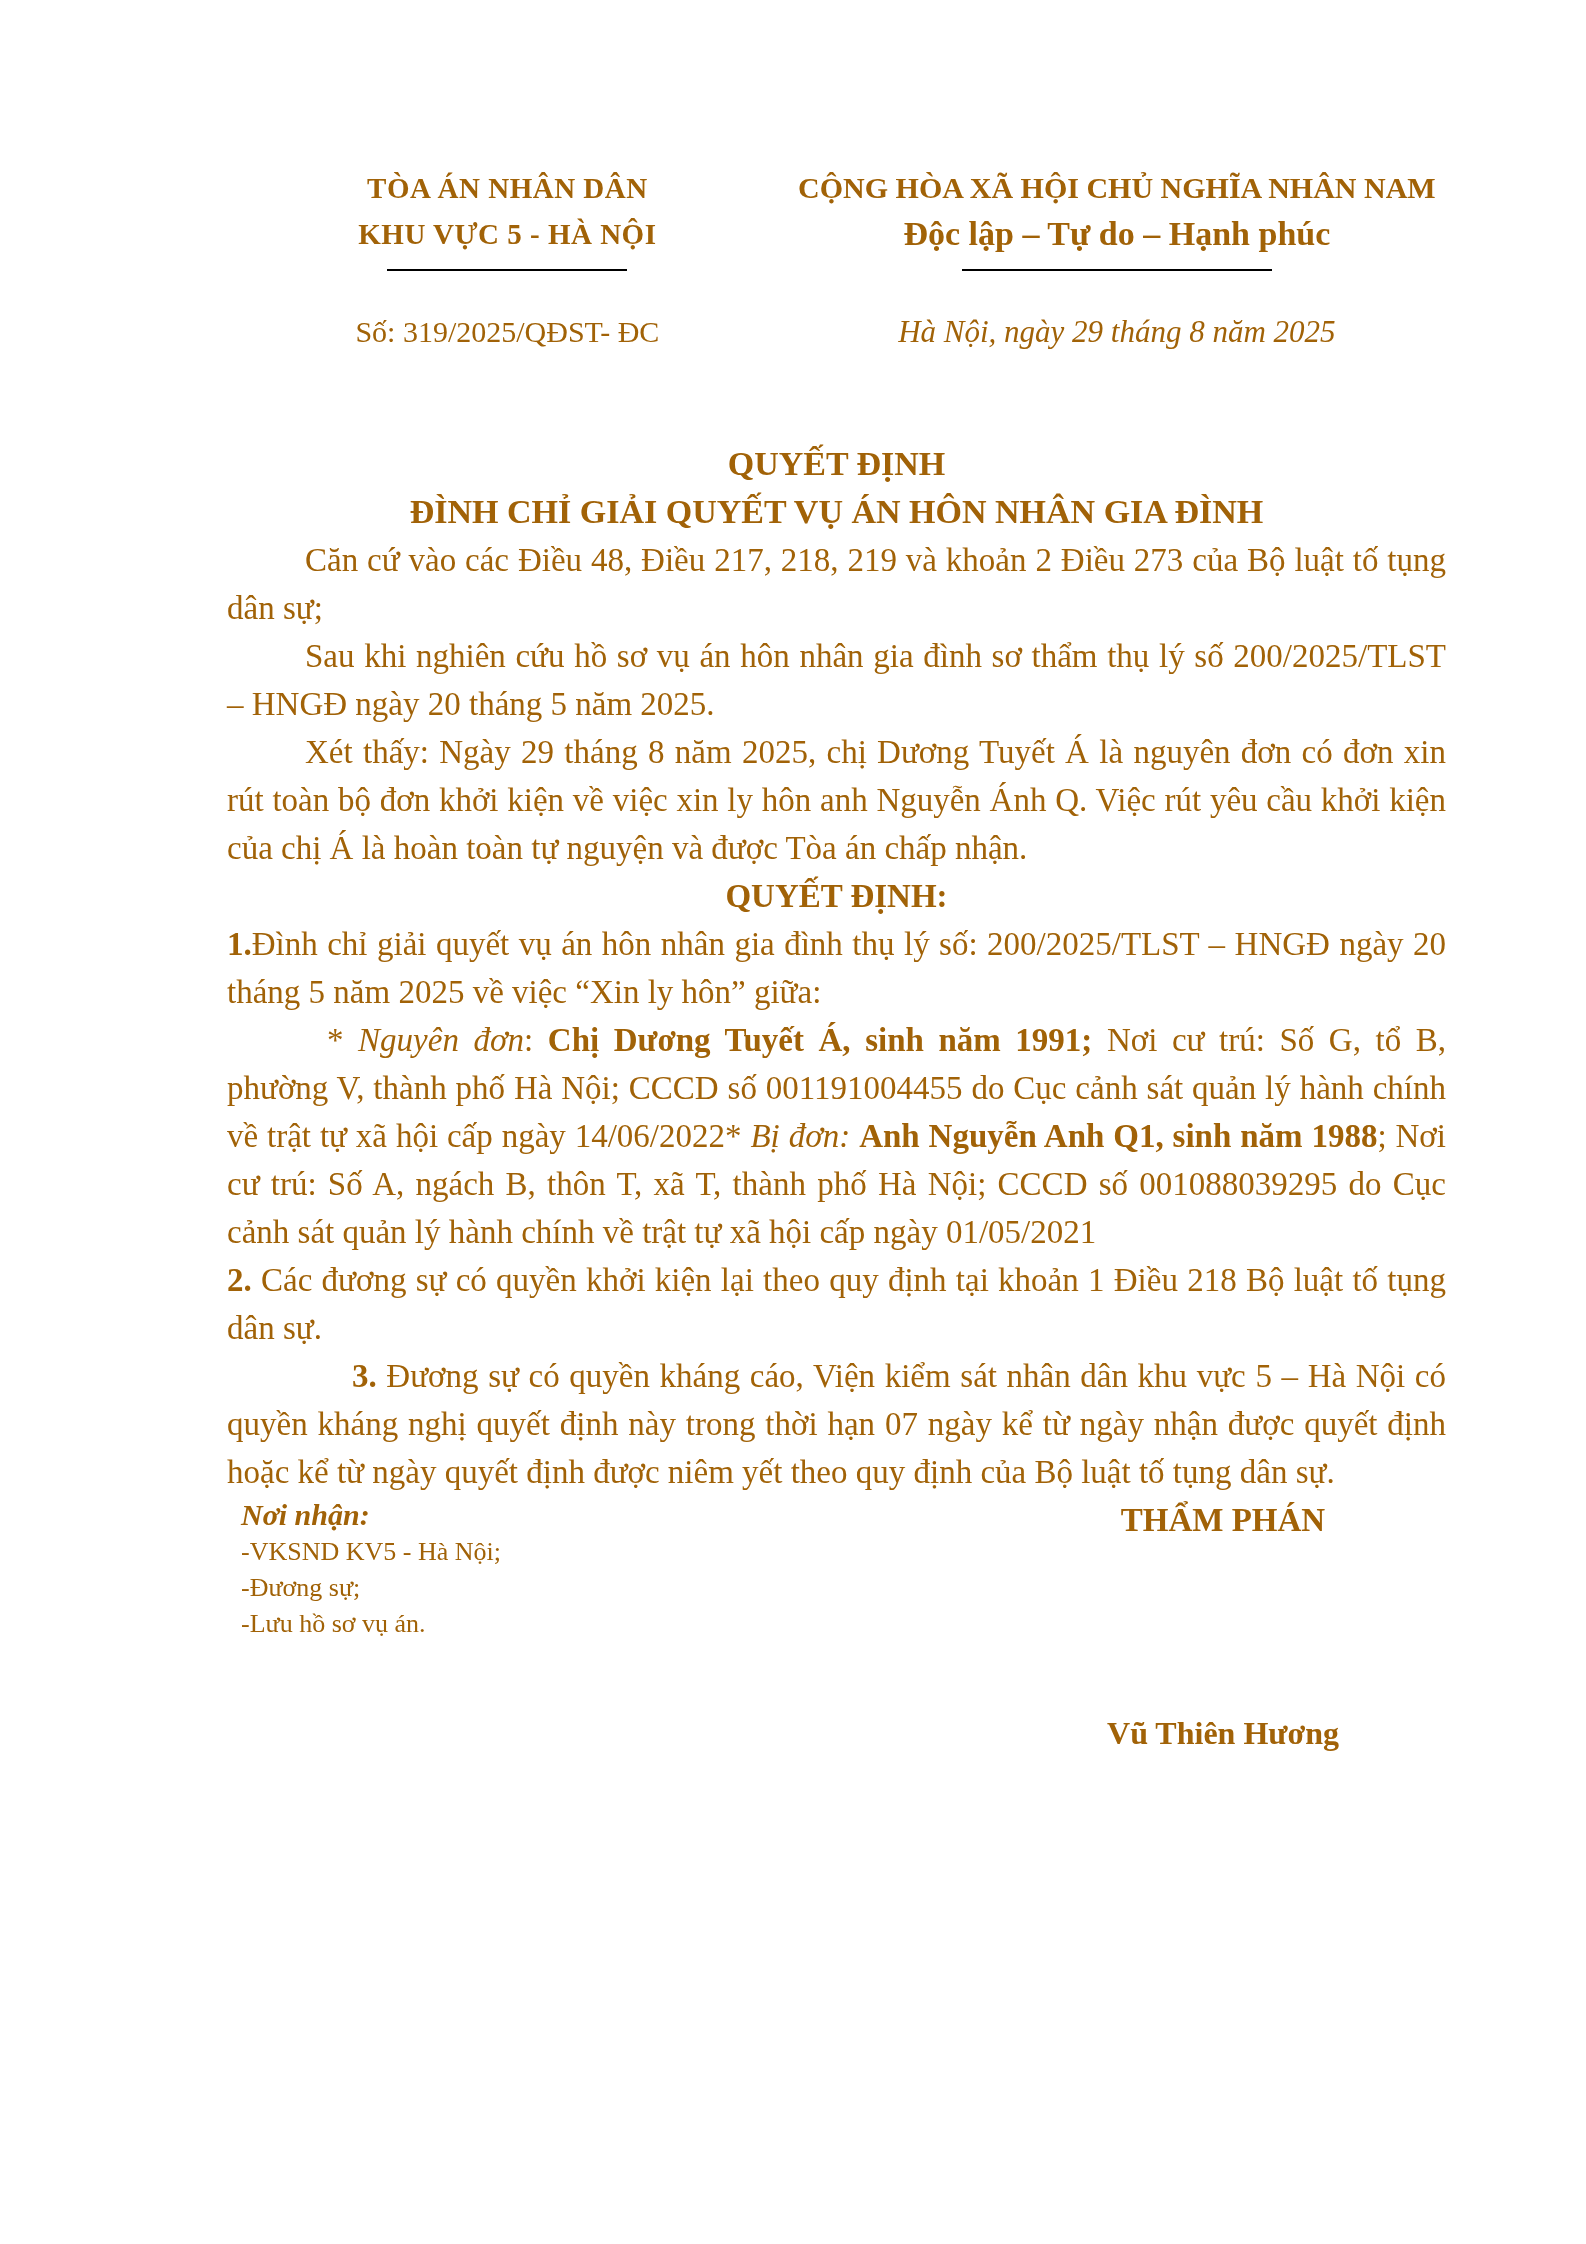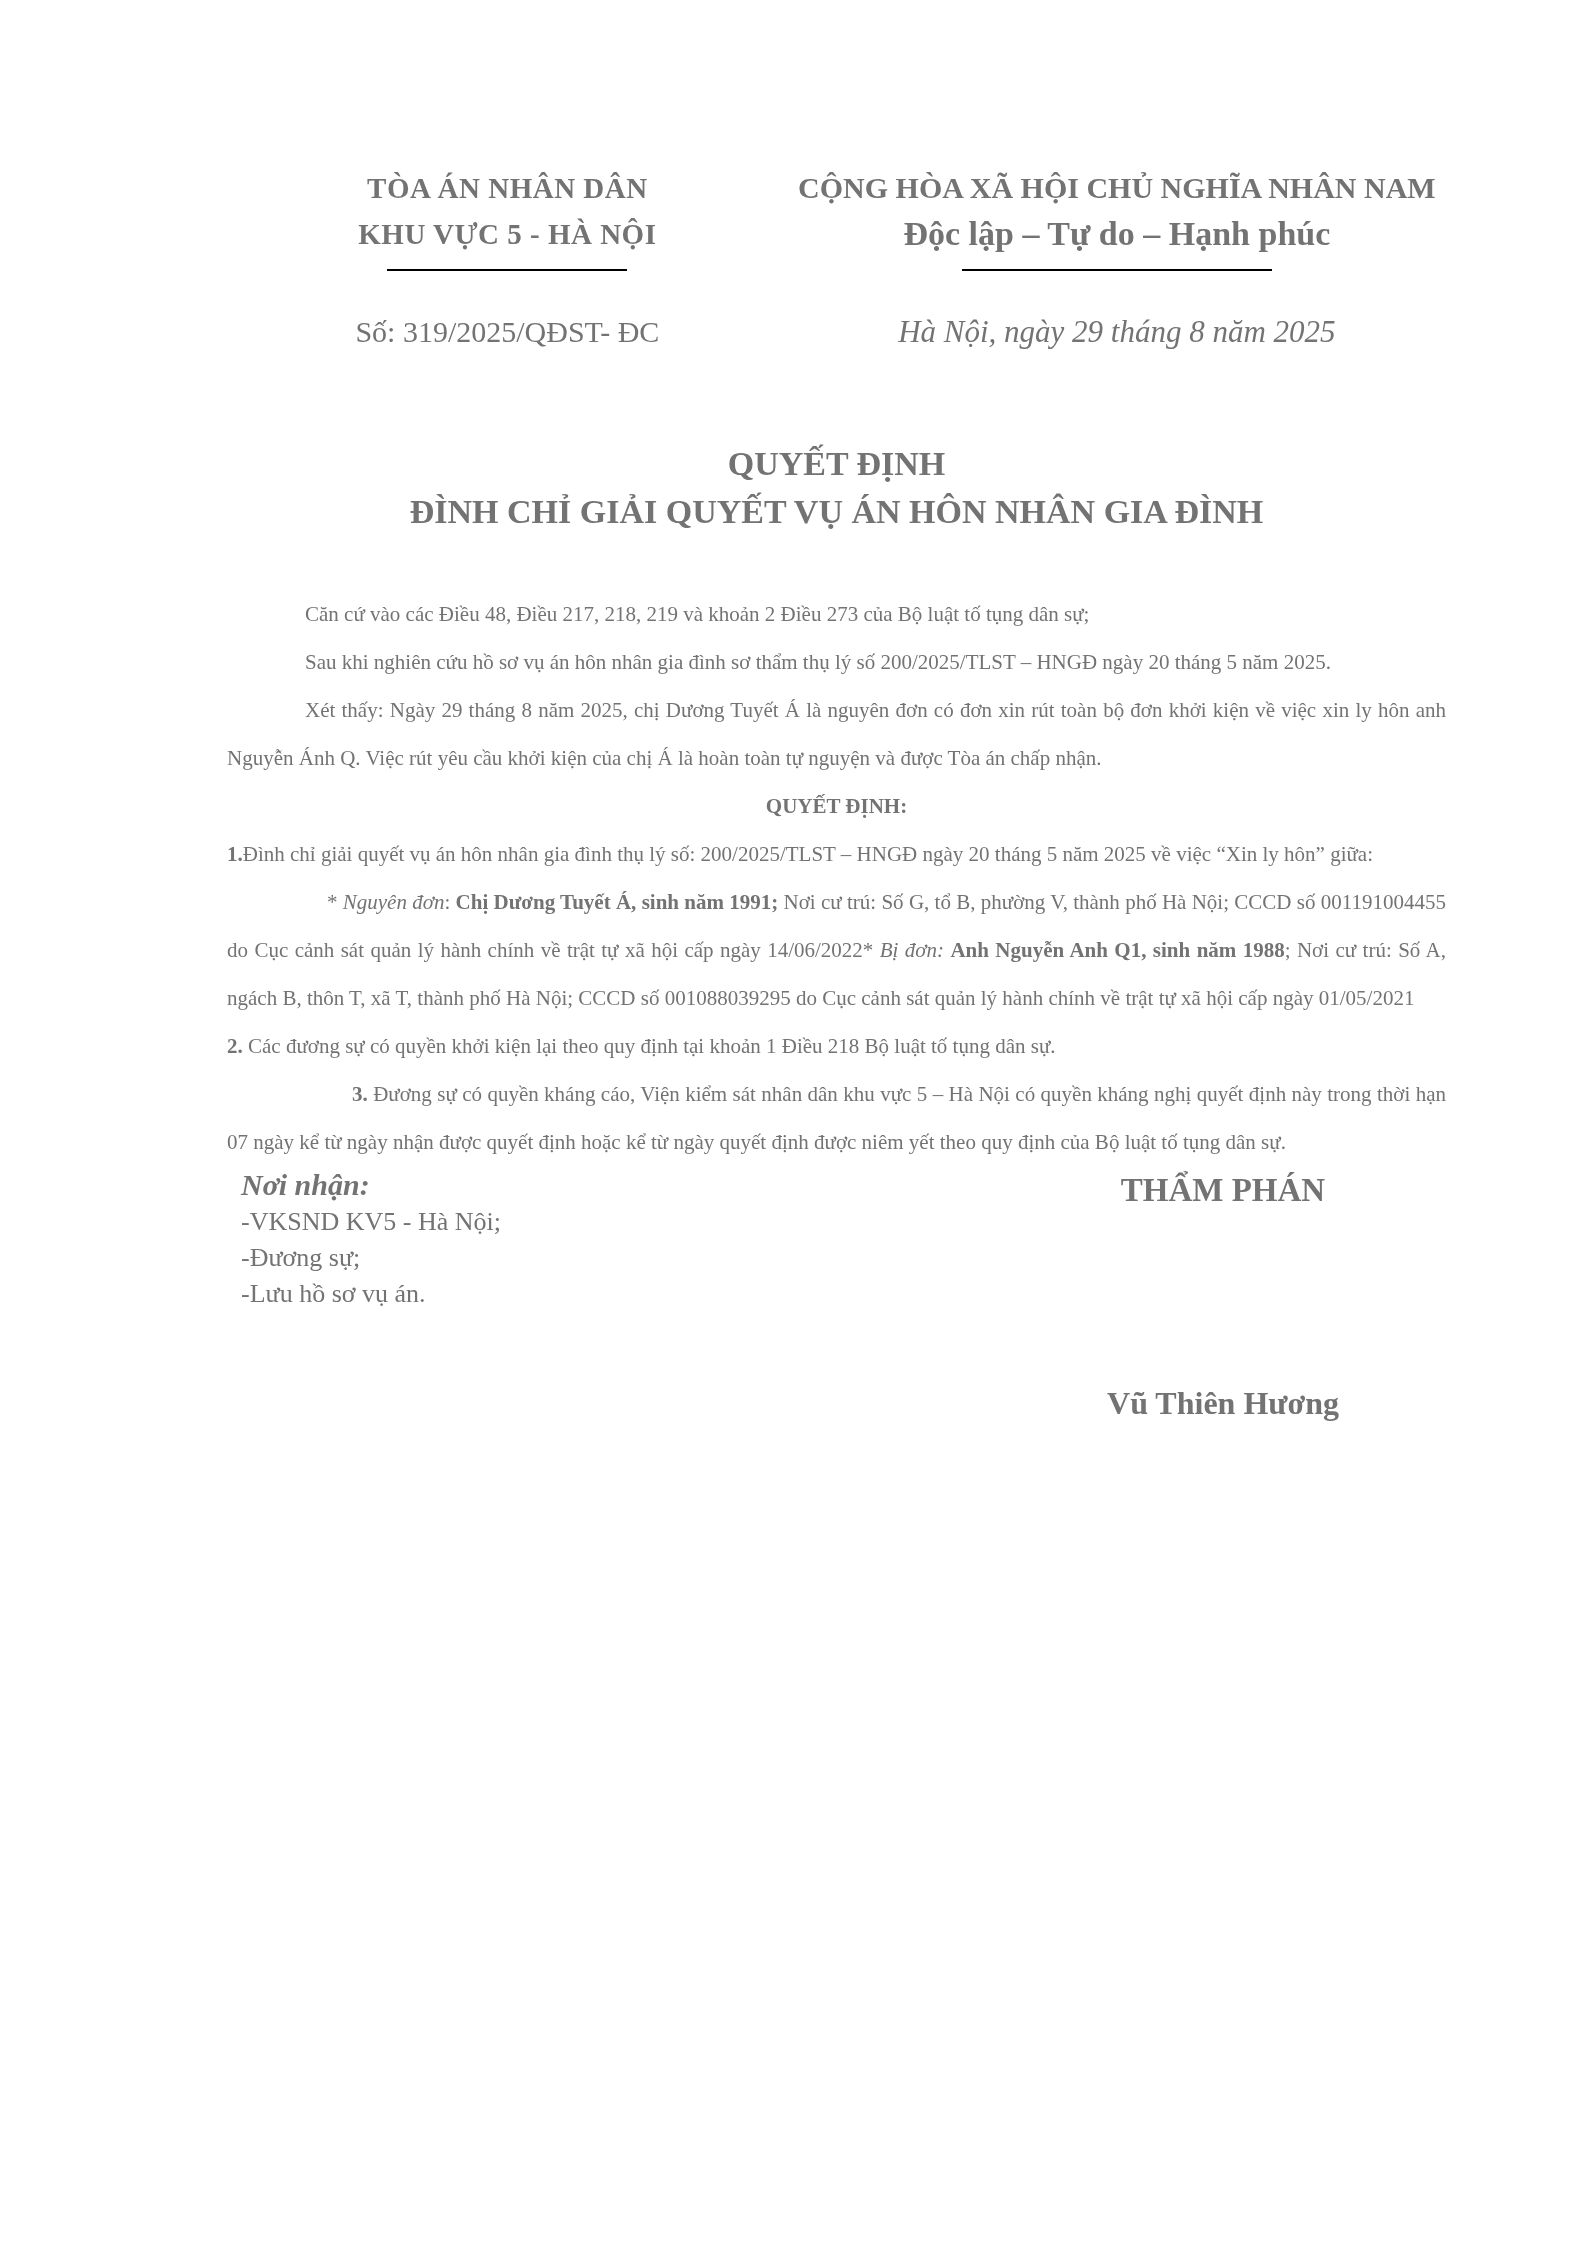--- a/index.html
+++ b/index.html
@@ -1,21 +1,21 @@
 <!DOCTYPE html>
 <html><head>
 <meta charset="utf-8">
 <style>
   html,body{margin:0;padding:0;background:#888;}
   .page{
     position:relative;
     width:1586px;height:2244px;
     margin:0 auto;
     background:#ffffff;
-    color:#737373;
+    color:#a16207;
     font-family:"Liberation Serif","DejaVu Serif",serif;
     box-sizing:border-box;
     padding:165px 140px 0 227px;
     overflow:hidden;
   }
   
   .header-row{display:flex;}
   .hcol-left{width:46%;text-align:center;}
   .hcol-right{width:54%;text-align:center;}
   .h-line{line-height:46px;font-weight:bold;}
@@ -24,21 +24,21 @@
   .nat-line2{font-size:34px;}
   .hr-left{width:240px;border-top:2px solid #000;margin:12px auto 0;}
   .hr-right{width:310px;border-top:2px solid #000;margin:12px auto 0;}
   .so-date-row{display:flex;margin-top:43px;line-height:36px;}
   .doc-number{font-size:30px;}
   .place-date{font-size:31px;font-style:italic;}
   
   .title-block{margin-top:90px;text-align:center;font-weight:bold;line-height:48px;}
   .title-line{font-size:34px;}
   
-  .document-body{margin-top:54px;font-size:21px;line-height:48px;}
+  .document-body{font-size:33px;line-height:48px;}
   .para{margin:0;text-align:justify;}
   .para.center{text-align:center;font-weight:bold;}
   .para.indent-1{text-indent:78px;}
   .para.indent-2{text-indent:100px;}
   .para.indent-3{text-indent:125px;}
   .rb{font-weight:bold;}
   .ri{font-style:italic;}
   
   .footer{position:relative;min-height:420px;}
   .recipients{margin-left:14px;}

